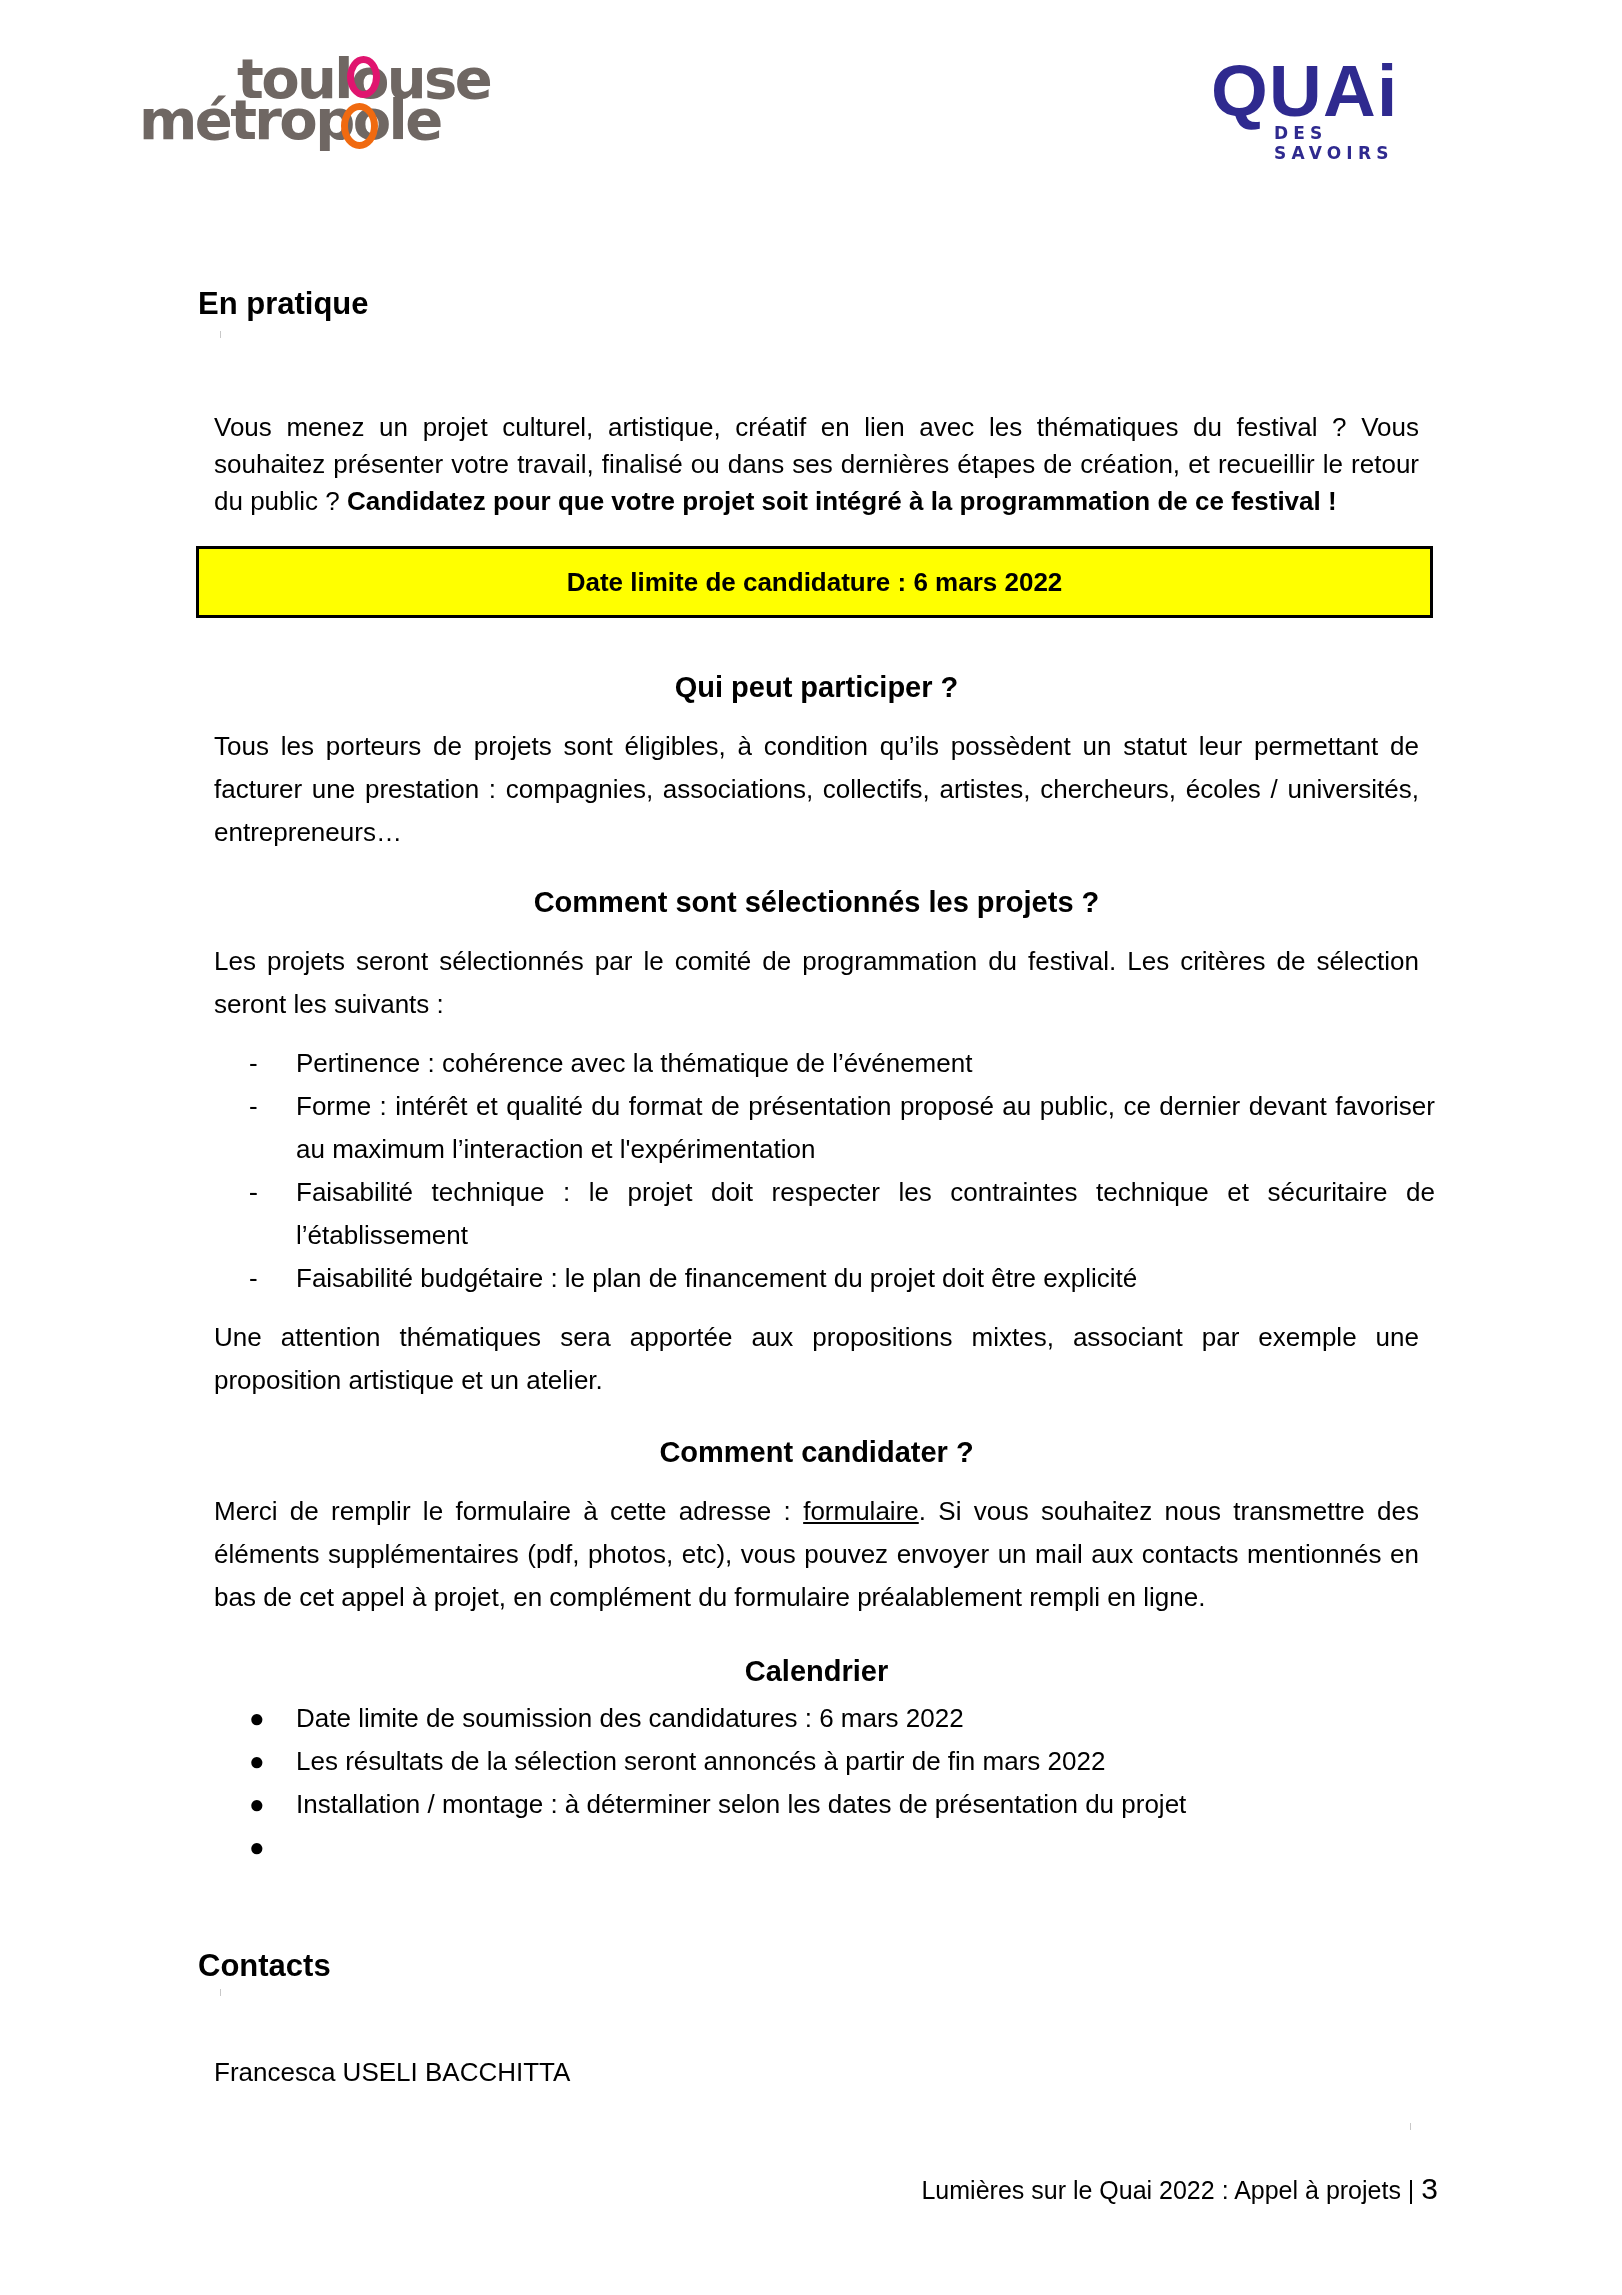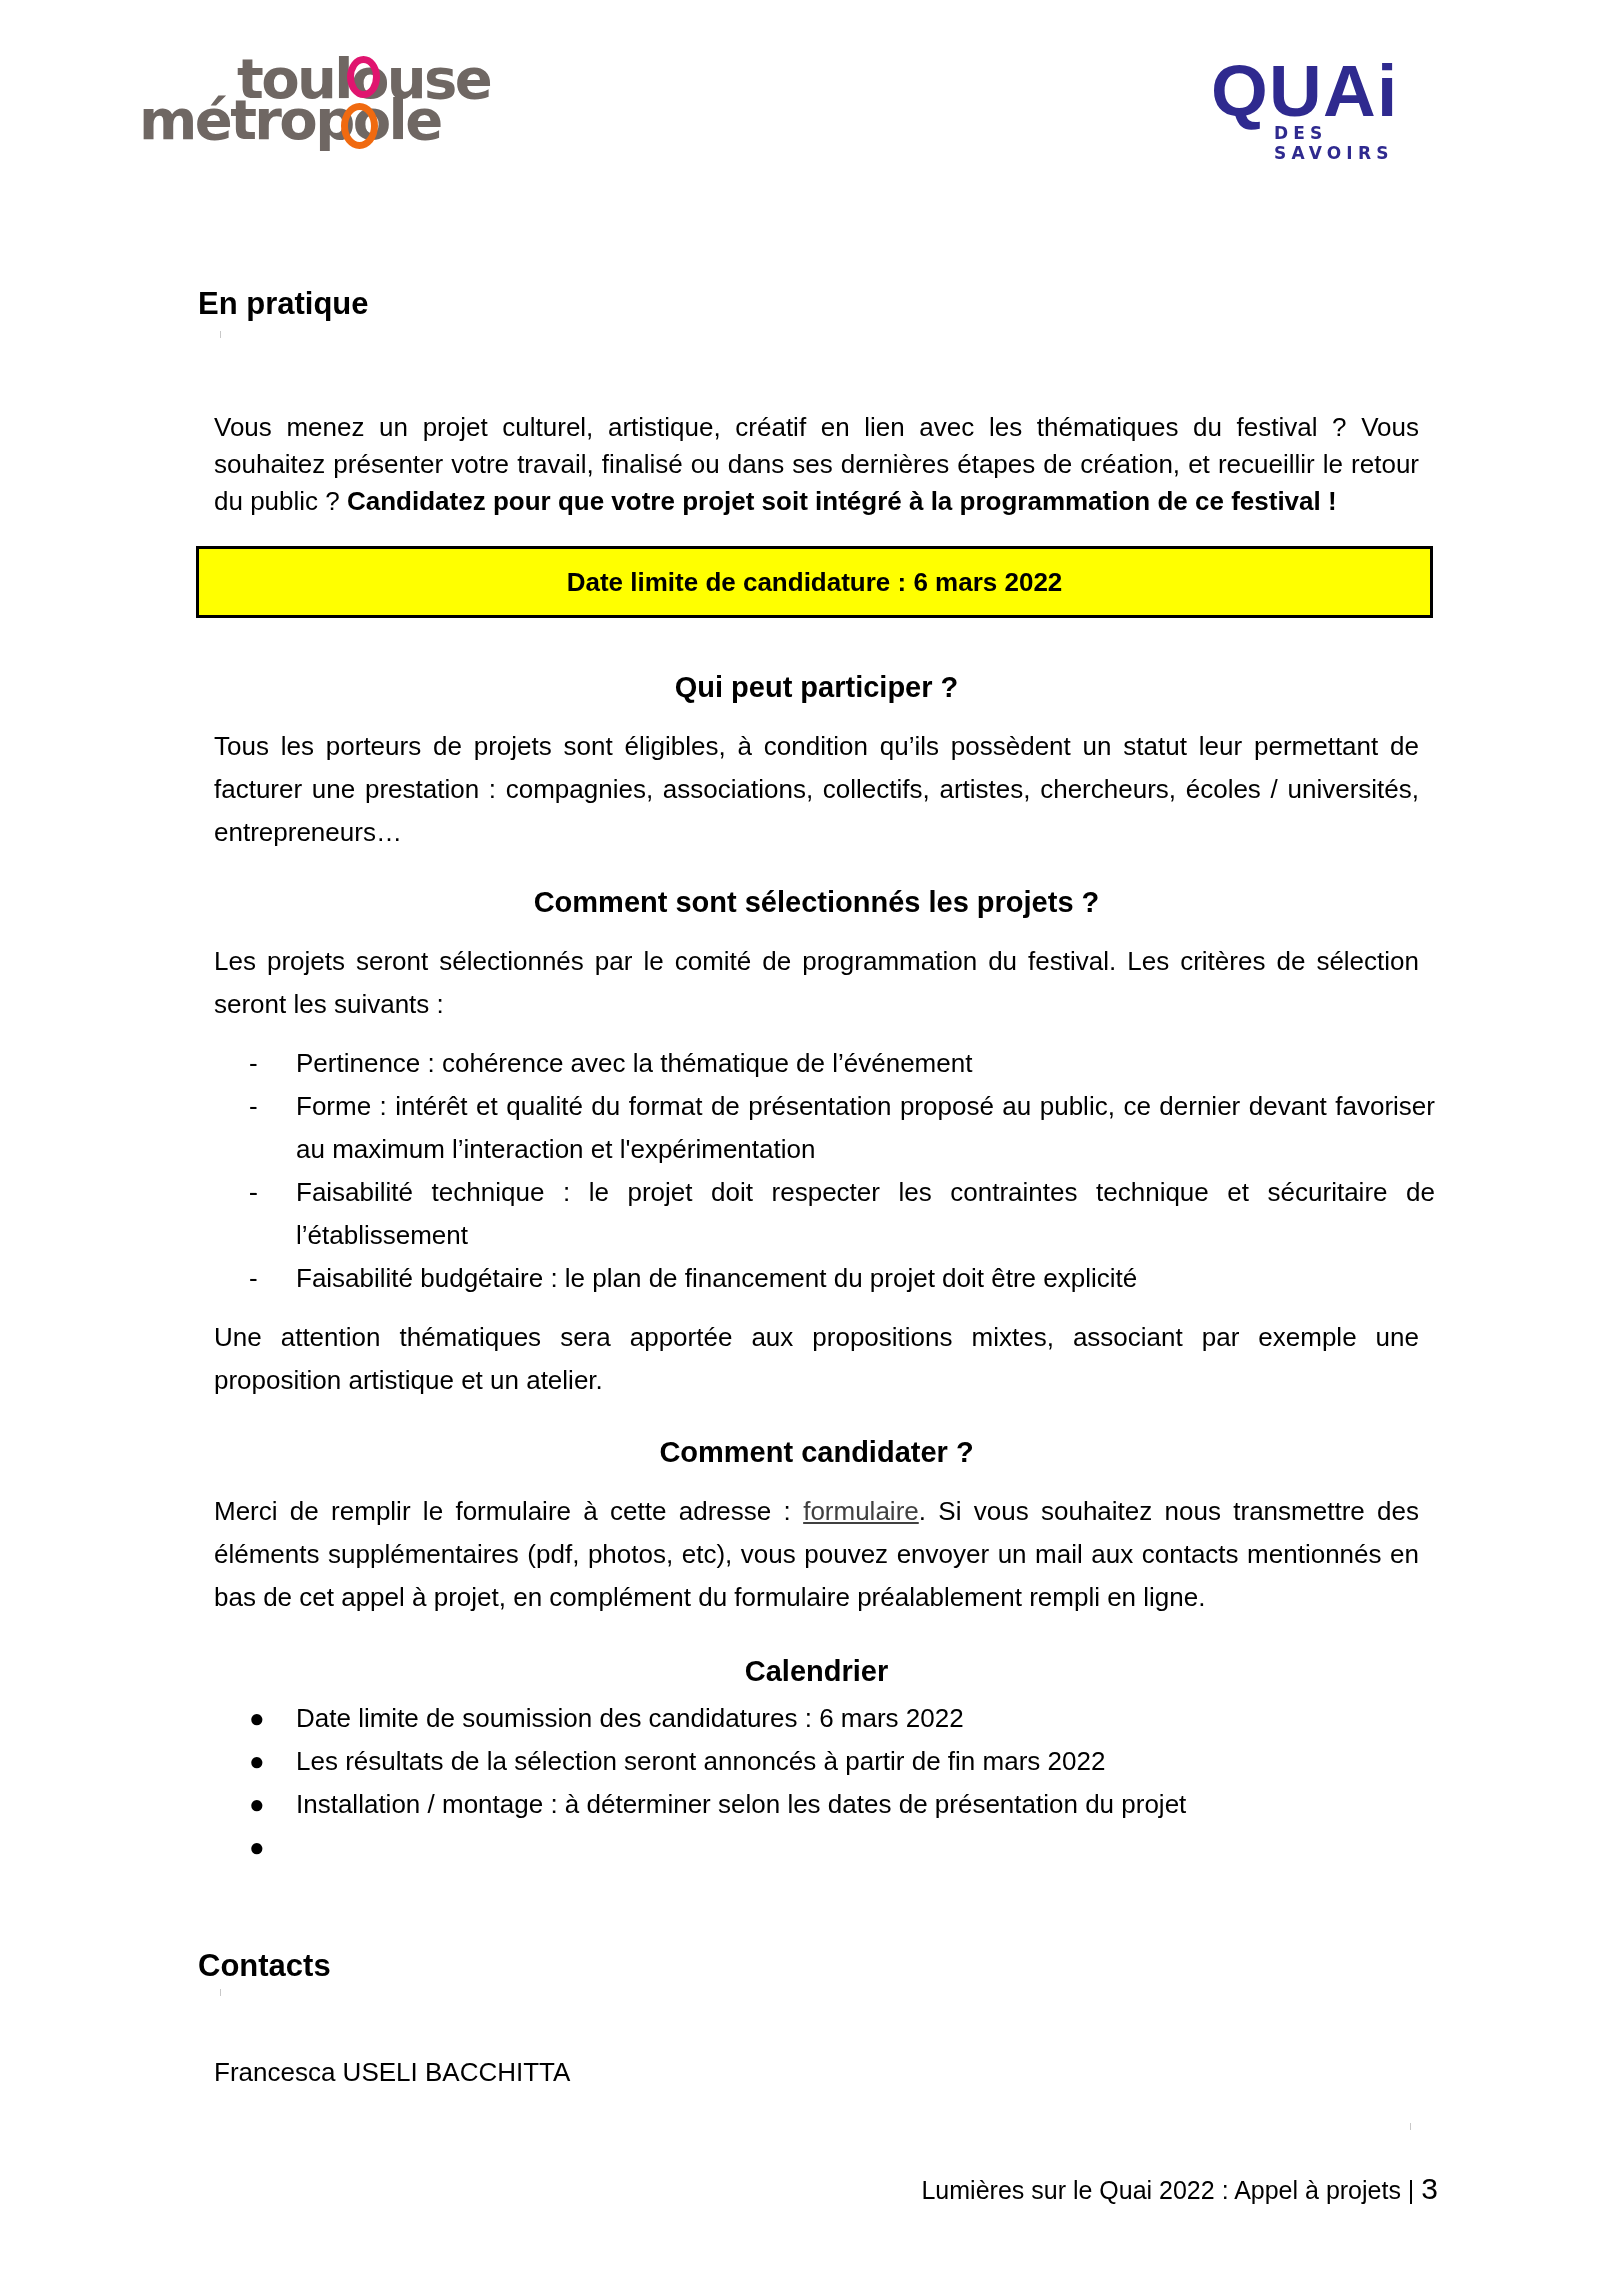--- a/index.html
+++ b/index.html
@@ -29,21 +29,21 @@
   .tick { position: absolute; width: 1.3px; height: 6.5px; background: #c8c8c8; }
 
   .deadline-box { position: absolute; left: 196px; top: 546px; width: 1237px; height: 72px;
          background: #ffff00; border: 3.3px solid #000; box-sizing: border-box;
          display: flex; align-items: center; justify-content: center;
          font-weight: bold; font-size: 26px; }
 
   ul.dash, ul.dot { list-style: none; margin: 0; padding: 0; }
   ul li { position: relative; padding-left: 98px; text-align: justify; }
   ul li .marker { position: absolute; left: 51px; top: 0; }
-  a.link { color: #404040; }
+  a.link { color: #000000; }
 
   .footer { position: absolute; right: 185px; top: 2172px; font-family: "Liberation Sans", sans-serif;
          font-size: 25px; color: #000; }
   .footer .page { font-size: 30px; }
 </style>
 </head>
 <body>
 
 <div class="logo-toulouse">
   <span class="word w1">toulouse</span>

